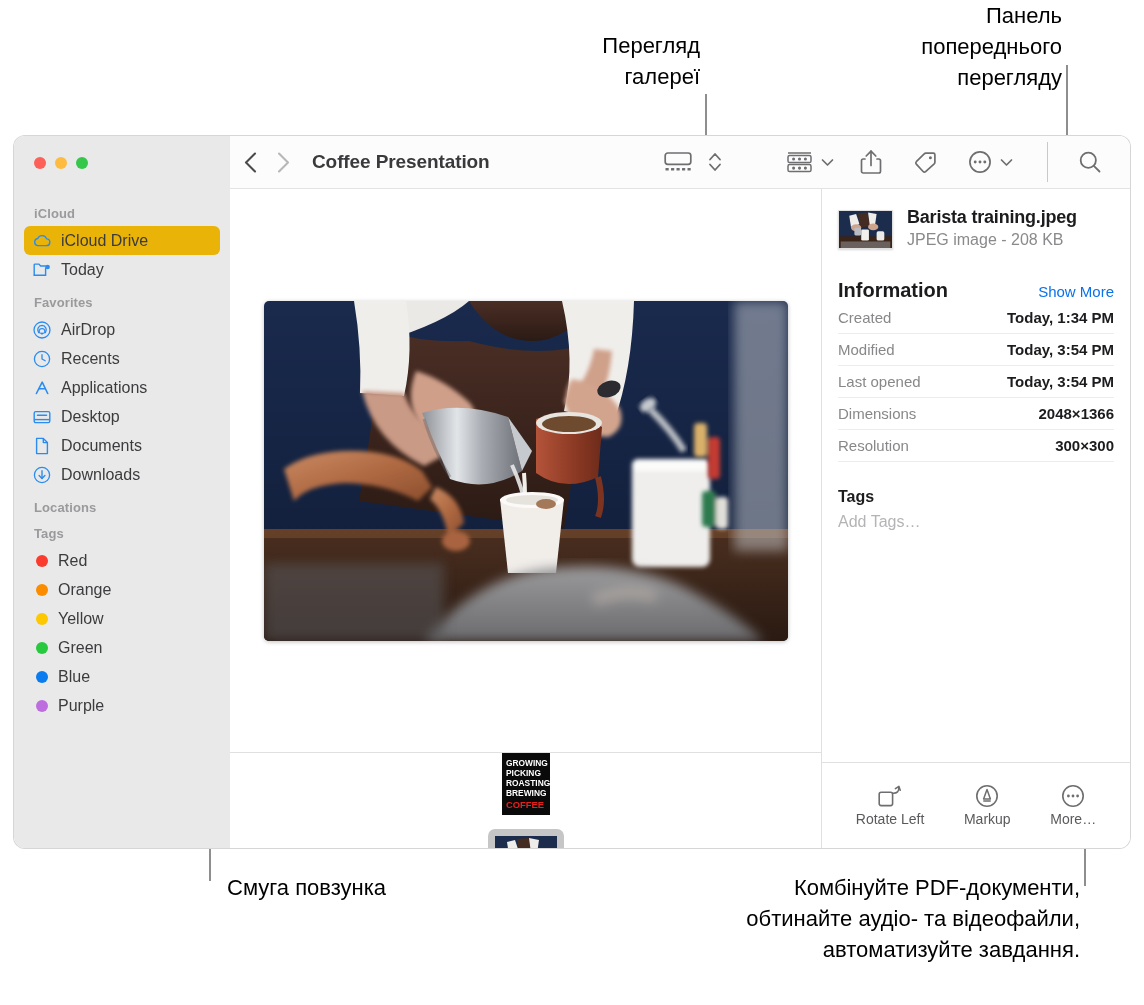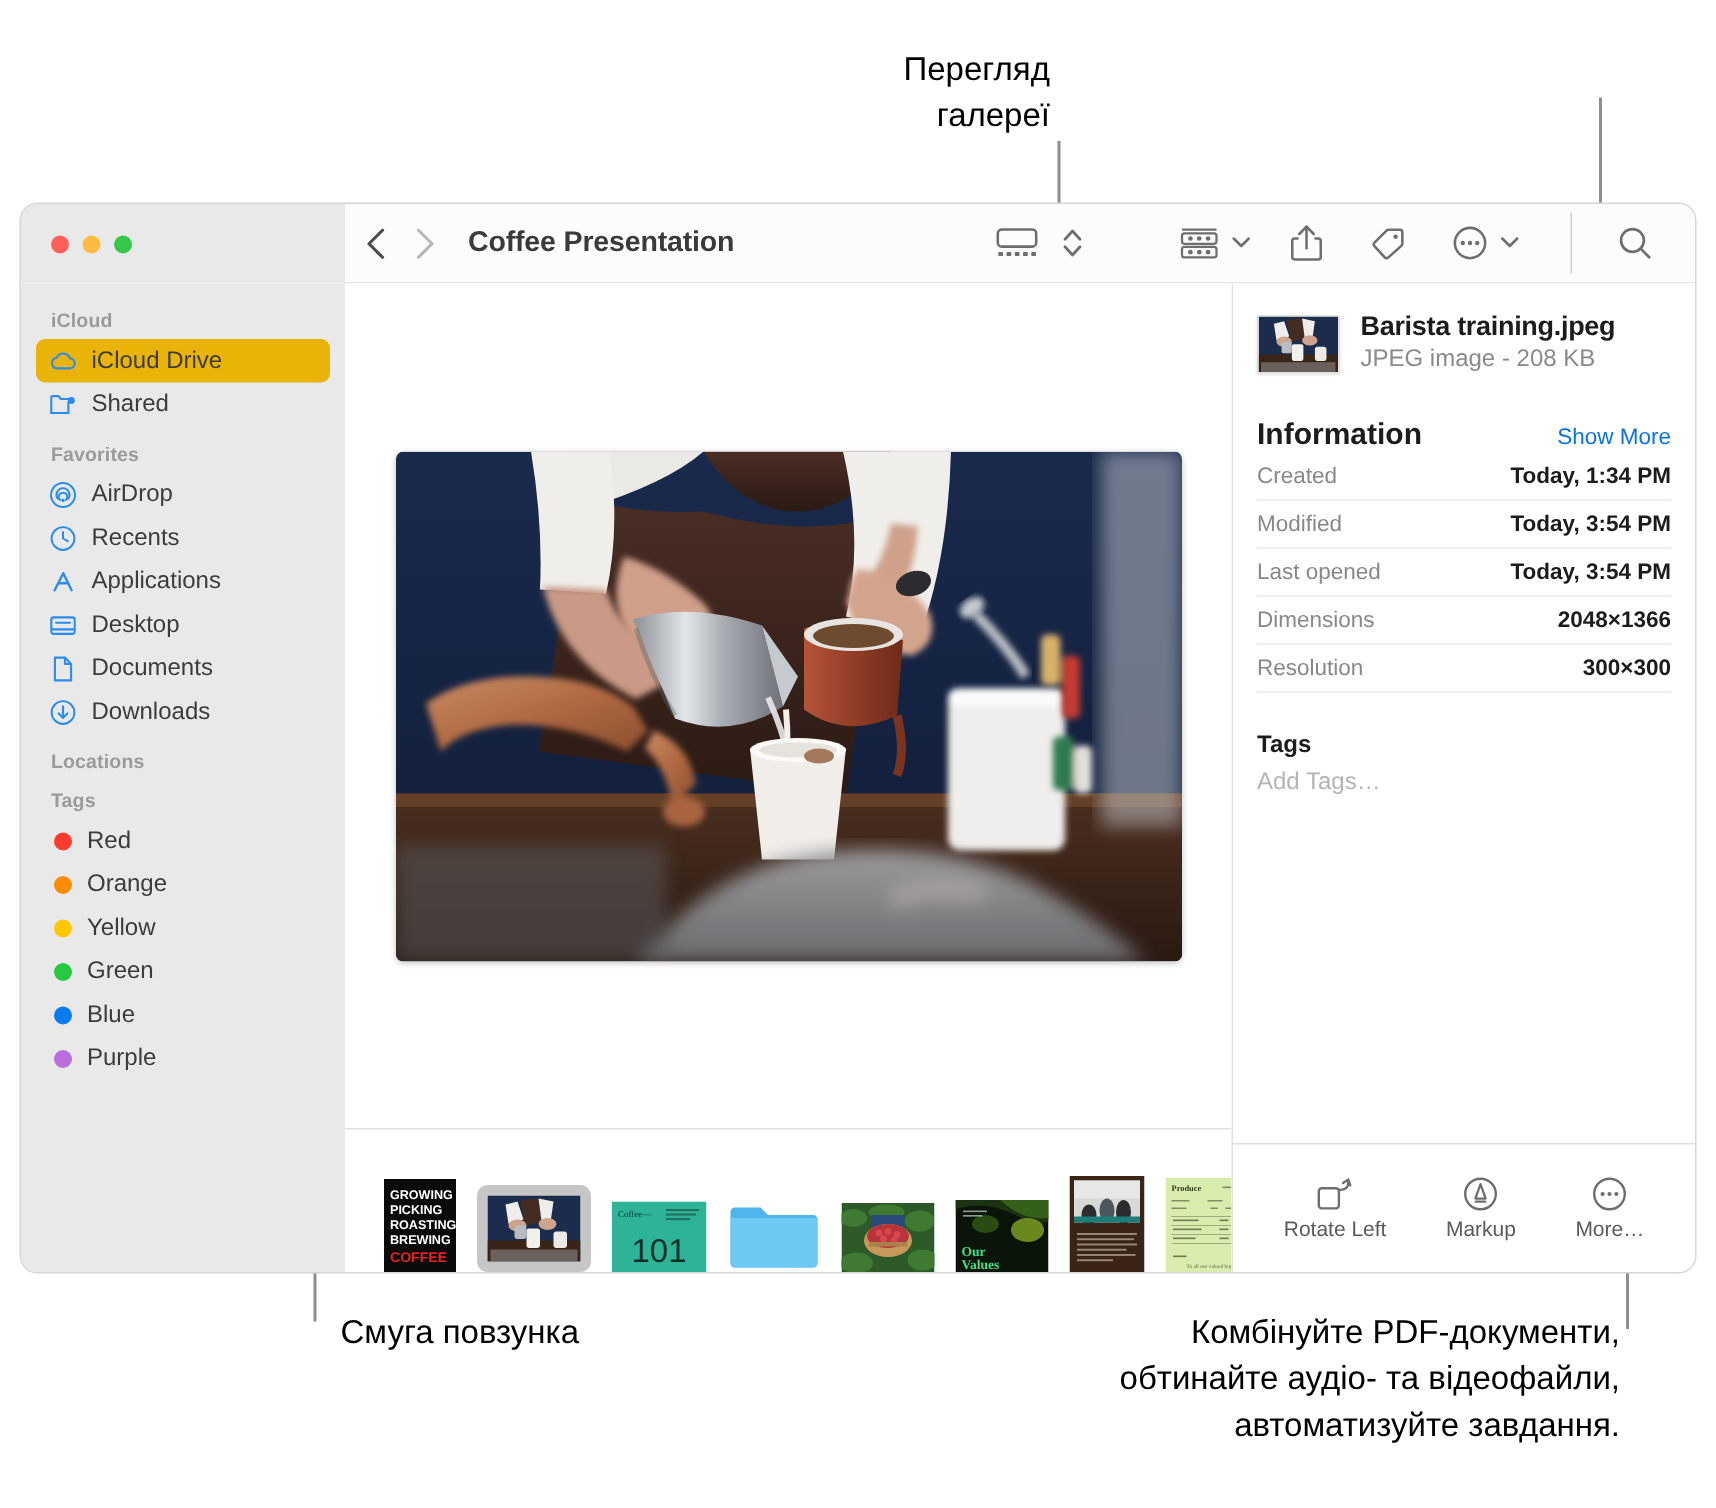--- a/index.html
+++ b/index.html
@@ -147,25 +147,26 @@
     box-shadow: 0 1px 4px rgba(0,0,0,0.25);
     position: relative;
   }
   .hero svg { display: block; width: 100%; height: 100%; }
 
   
   .filmstrip {
     height: 96px;
     border-top: 1px solid #e0e0e0;
     display: flex;
-    align-items: flex-end;
+    align-items: center;
     gap: 14px;
     padding: 0 26px;
     background: #ffffff;
     overflow: hidden;
+    flex-direction: column;
   }
   .thumb {
     flex-shrink: 0;
     display: flex; align-items: center; justify-content: center;
     border-radius: 4px;
   }
   .thumb.selected {
     background: #c6c6c6;
     padding: 7px;
     border-radius: 7px;
@@ -229,20 +230,23 @@
 </style>
 </head>
 <body>
 
 <div class="page">
 
   <div class="callout ta-right" style="left:480px; top:30px; width:220px;">Перегляд
 галереї</div>
   <div class="leader v" style="left:705px; top:94px; height:48px;"></div>
 
+  <div class="callout ta-right" style="left:830px; top:0px; width:232px;">Панель
+попереднього
+перегляду</div>
   <div class="leader v" style="left:1066px; top:65px; height:128px;"></div>
 
   <div class="callout ta-left" style="left:227px; top:872px; width:300px;">Смуга повзунка</div>
   <div class="leader v" style="left:209px; top:795px; height:86px;"></div>
   <div class="leader h" style="left:209px; top:795px; width:24px;"></div>
 
   <div class="callout ta-right" style="left:600px; top:872px; width:480px;">Комбінуйте PDF-документи,
 обтинайте аудіо- та відеофайли,
 автоматизуйте завдання.</div>
   <div class="leader v" style="left:1084px; top:846px; height:40px;"></div>
@@ -376,21 +380,21 @@
           <span class="sb-label">iCloud Drive</span>
         </div>
         <div class="sb-item">
           <span class="sb-icon">
             <svg width="18" height="16" viewBox="0 0 18 16" fill="none">
               <path d="M1.2 13.3 V3 A0.9 0.9 0 0 1 2.1 2.1 H6 L7.6 4 H12.6" stroke="#2a8cf0" stroke-width="1.4" stroke-linejoin="round" stroke-linecap="round"></path>
               <path d="M1.2 13.3 H12.6 V6" stroke="#2a8cf0" stroke-width="1.4" stroke-linecap="round"></path>
               <circle cx="14.6" cy="5" r="2.3" fill="#2a8cf0"></circle>
             </svg>
           </span>
-          <span class="sb-label">Shared</span>
+          <span class="sb-label">Today</span>
         </div>
 
         <div class="sb-header">Favorites</div>
         <div class="sb-item">
           <span class="sb-icon">
             <svg width="18" height="18" viewBox="0 0 18 18" fill="none">
               <circle cx="9" cy="9" r="8" stroke="#2a8cf0" stroke-width="1.3"></circle>
               <path d="M5.6 11.6 A4.5 4.5 0 0 1 9 4.4 A4.5 4.5 0 0 1 12.4 11.6" stroke="#2a8cf0" stroke-width="1.3" stroke-linecap="round"></path>
               <path d="M7.2 12.3 A2.6 2.6 0 0 1 9 7.6 A2.6 2.6 0 0 1 10.8 12.3" stroke="#2a8cf0" stroke-width="1.3" stroke-linecap="round"></path>
               <circle cx="9" cy="12.6" r="1.1" fill="#2a8cf0"></circle>

